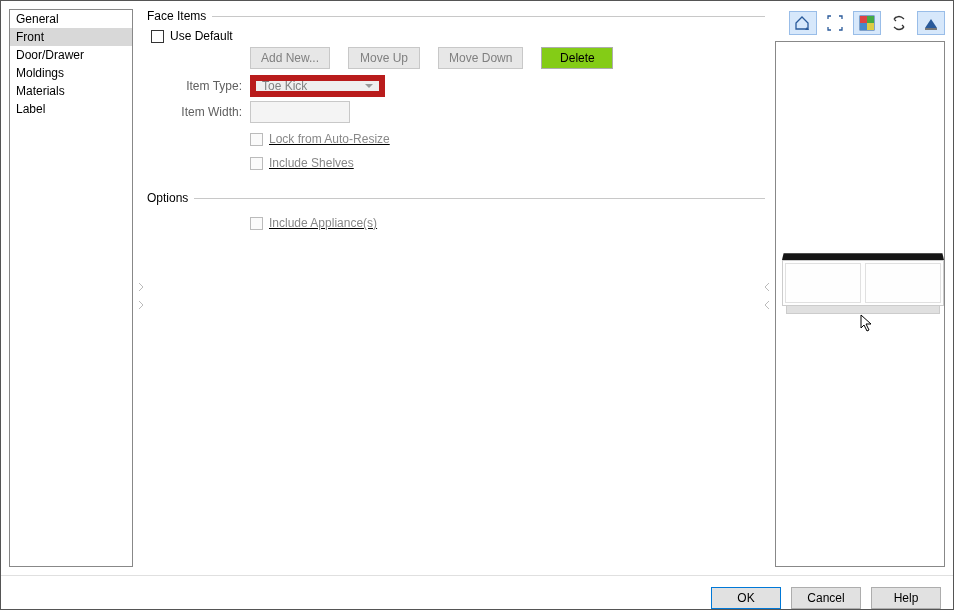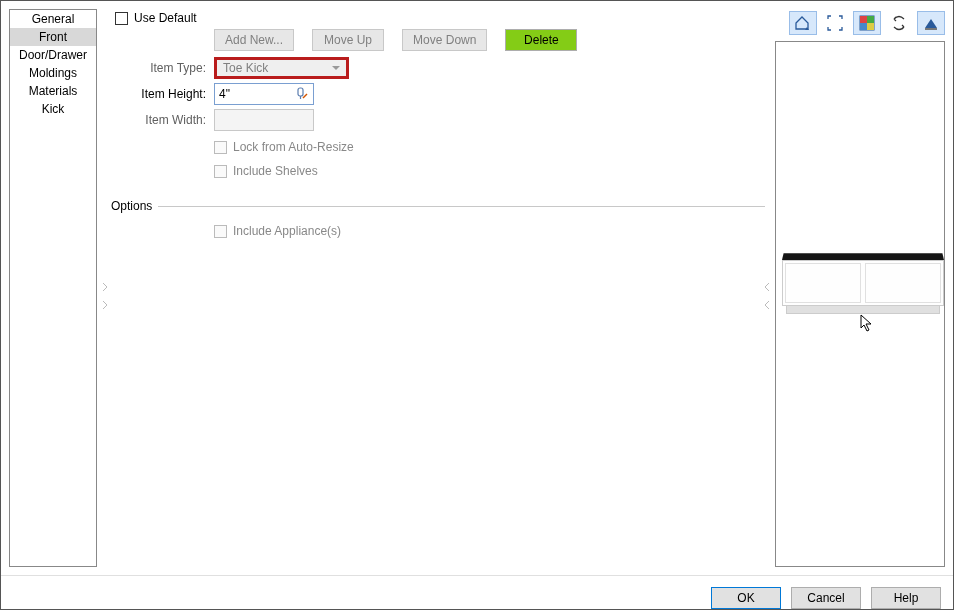--- a/index.html
+++ b/index.html
@@ -49,26 +49,25 @@
   }
 
   .body {
     flex: 1;
     display: flex;
     position: relative;
     overflow: hidden;
   }
 
   .side-nav {
-    width: 88px;
+    width: 124px;
     border: 1px solid #888;
     margin: 8px 4px 8px 8px;
     background: #fff;
     overflow: auto;
-    text-align: center;
   }
   .side-nav .item {
     padding: 2px 6px;
     cursor: default;
   }
   .side-nav .item.selected { background: #d8d8d8; }
 
   .center {
     flex: 1;
     padding: 6px 6px 6px 10px;
@@ -135,21 +134,21 @@
   }
   .btn.disabled {
     color: #808080;
     background: #e7e7e7;
     border-color: #c8c8c8;
   }
 
   .combo {
     width: 135px;
     height: 22px;
-    border: 3px solid #b91c1c;
+    border: 6px solid #b91c1c;
     background: #efefef;
     display: flex;
     align-items: center;
     padding: 0 6px;
     color: #808080;
     position: relative;
   }
   .combo .arrow {
     position: absolute;
     right: 6px;
@@ -179,21 +178,21 @@
   .textinput .measure-icon {
     position: absolute;
     right: 3px;
     top: 50%;
     transform: translateY(-50%);
     width: 16px;
     height: 16px;
   }
 
   .indent-checks { margin-left: 103px; }
-  .indent-checks .checkbox { margin: 5px 0; }
+  .indent-checks .checkbox { margin: 5px 0; text-decoration: underline; }
 
   
   .splitter-left, .splitter-right {
     position: absolute;
     top: 270px;
     width: 8px;
     height: 50px;
     display: flex;
     flex-direction: column;
     align-items: center;
@@ -302,36 +301,40 @@
 
 
   <div class="body">
 
     <div class="side-nav" id="side-nav">
         <div class="item">General</div>
         <div class="item selected">Front</div>
         <div class="item">Door/Drawer</div>
         <div class="item">Moldings</div>
         <div class="item">Materials</div>
-        <div class="item">Kick</div>
+        <div class="item">Label</div>
       </div>
 
     <div class="center">
 
       <div class="splitter-left">
         <svg width="6" height="30" viewBox="0 0 6 30">
             <path d="M1 2 L5 6 L1 10 M1 20 L5 24 L1 28" fill="none" stroke="#bbb"></path>
           </svg>
       </div>
       <div class="splitter-right">
         <svg width="6" height="30" viewBox="0 0 6 30">
             <path d="M5 2 L1 6 L5 10 M5 20 L1 24 L5 28" fill="none" stroke="#bbb"></path>
           </svg>
       </div>
 
+      <div class="groupline">
+        <span class="gl-label">Face Items</span>
+        <span class="gl-rule"></span>
+      </div>
 
       <div class="row" style="margin-left:4px;">
         <label class="checkbox">
           <span class="cbx"></span>
           <span class="cbx-label">Use Default</span>
         </label>
       </div>
 
       <div class="btnrow">
         <div class="btn disabled">Add New...</div>
@@ -341,33 +344,20 @@
       </div>
 
       <div class="row">
         <span class="fieldlabel">Item Type:</span>
         <div class="combo">
           <span>Toe Kick</span>
           <span class="arrow"></span>
         </div>
       </div>
 
-      <div class="row">
-        <span class="fieldlabel enabled">Item Height:</span>
-        <div class="textinput">
-          <span>4"</span>
-          <span class="measure-icon">
-            <svg width="16" height="16" viewBox="0 0 16 16">
-              <rect x="4" y="2" width="5" height="8" rx="2" fill="none" stroke="#5a7db0" stroke-width="1.2"></rect>
-              <path d="M6.5 10 L6.5 13" stroke="#5a7db0" stroke-width="1.2"></path>
-              <path d="M9 12 L13 8" stroke="#d35400" stroke-width="1.5"></path>
-            </svg>
-          </span>
-        </div>
-      </div>
 
       <div class="row">
         <span class="fieldlabel">Item Width:</span>
         <div class="textinput disabled">
           <span></span>
         </div>
       </div>
 
       <div class="indent-checks">
         <div><label class="checkbox">

